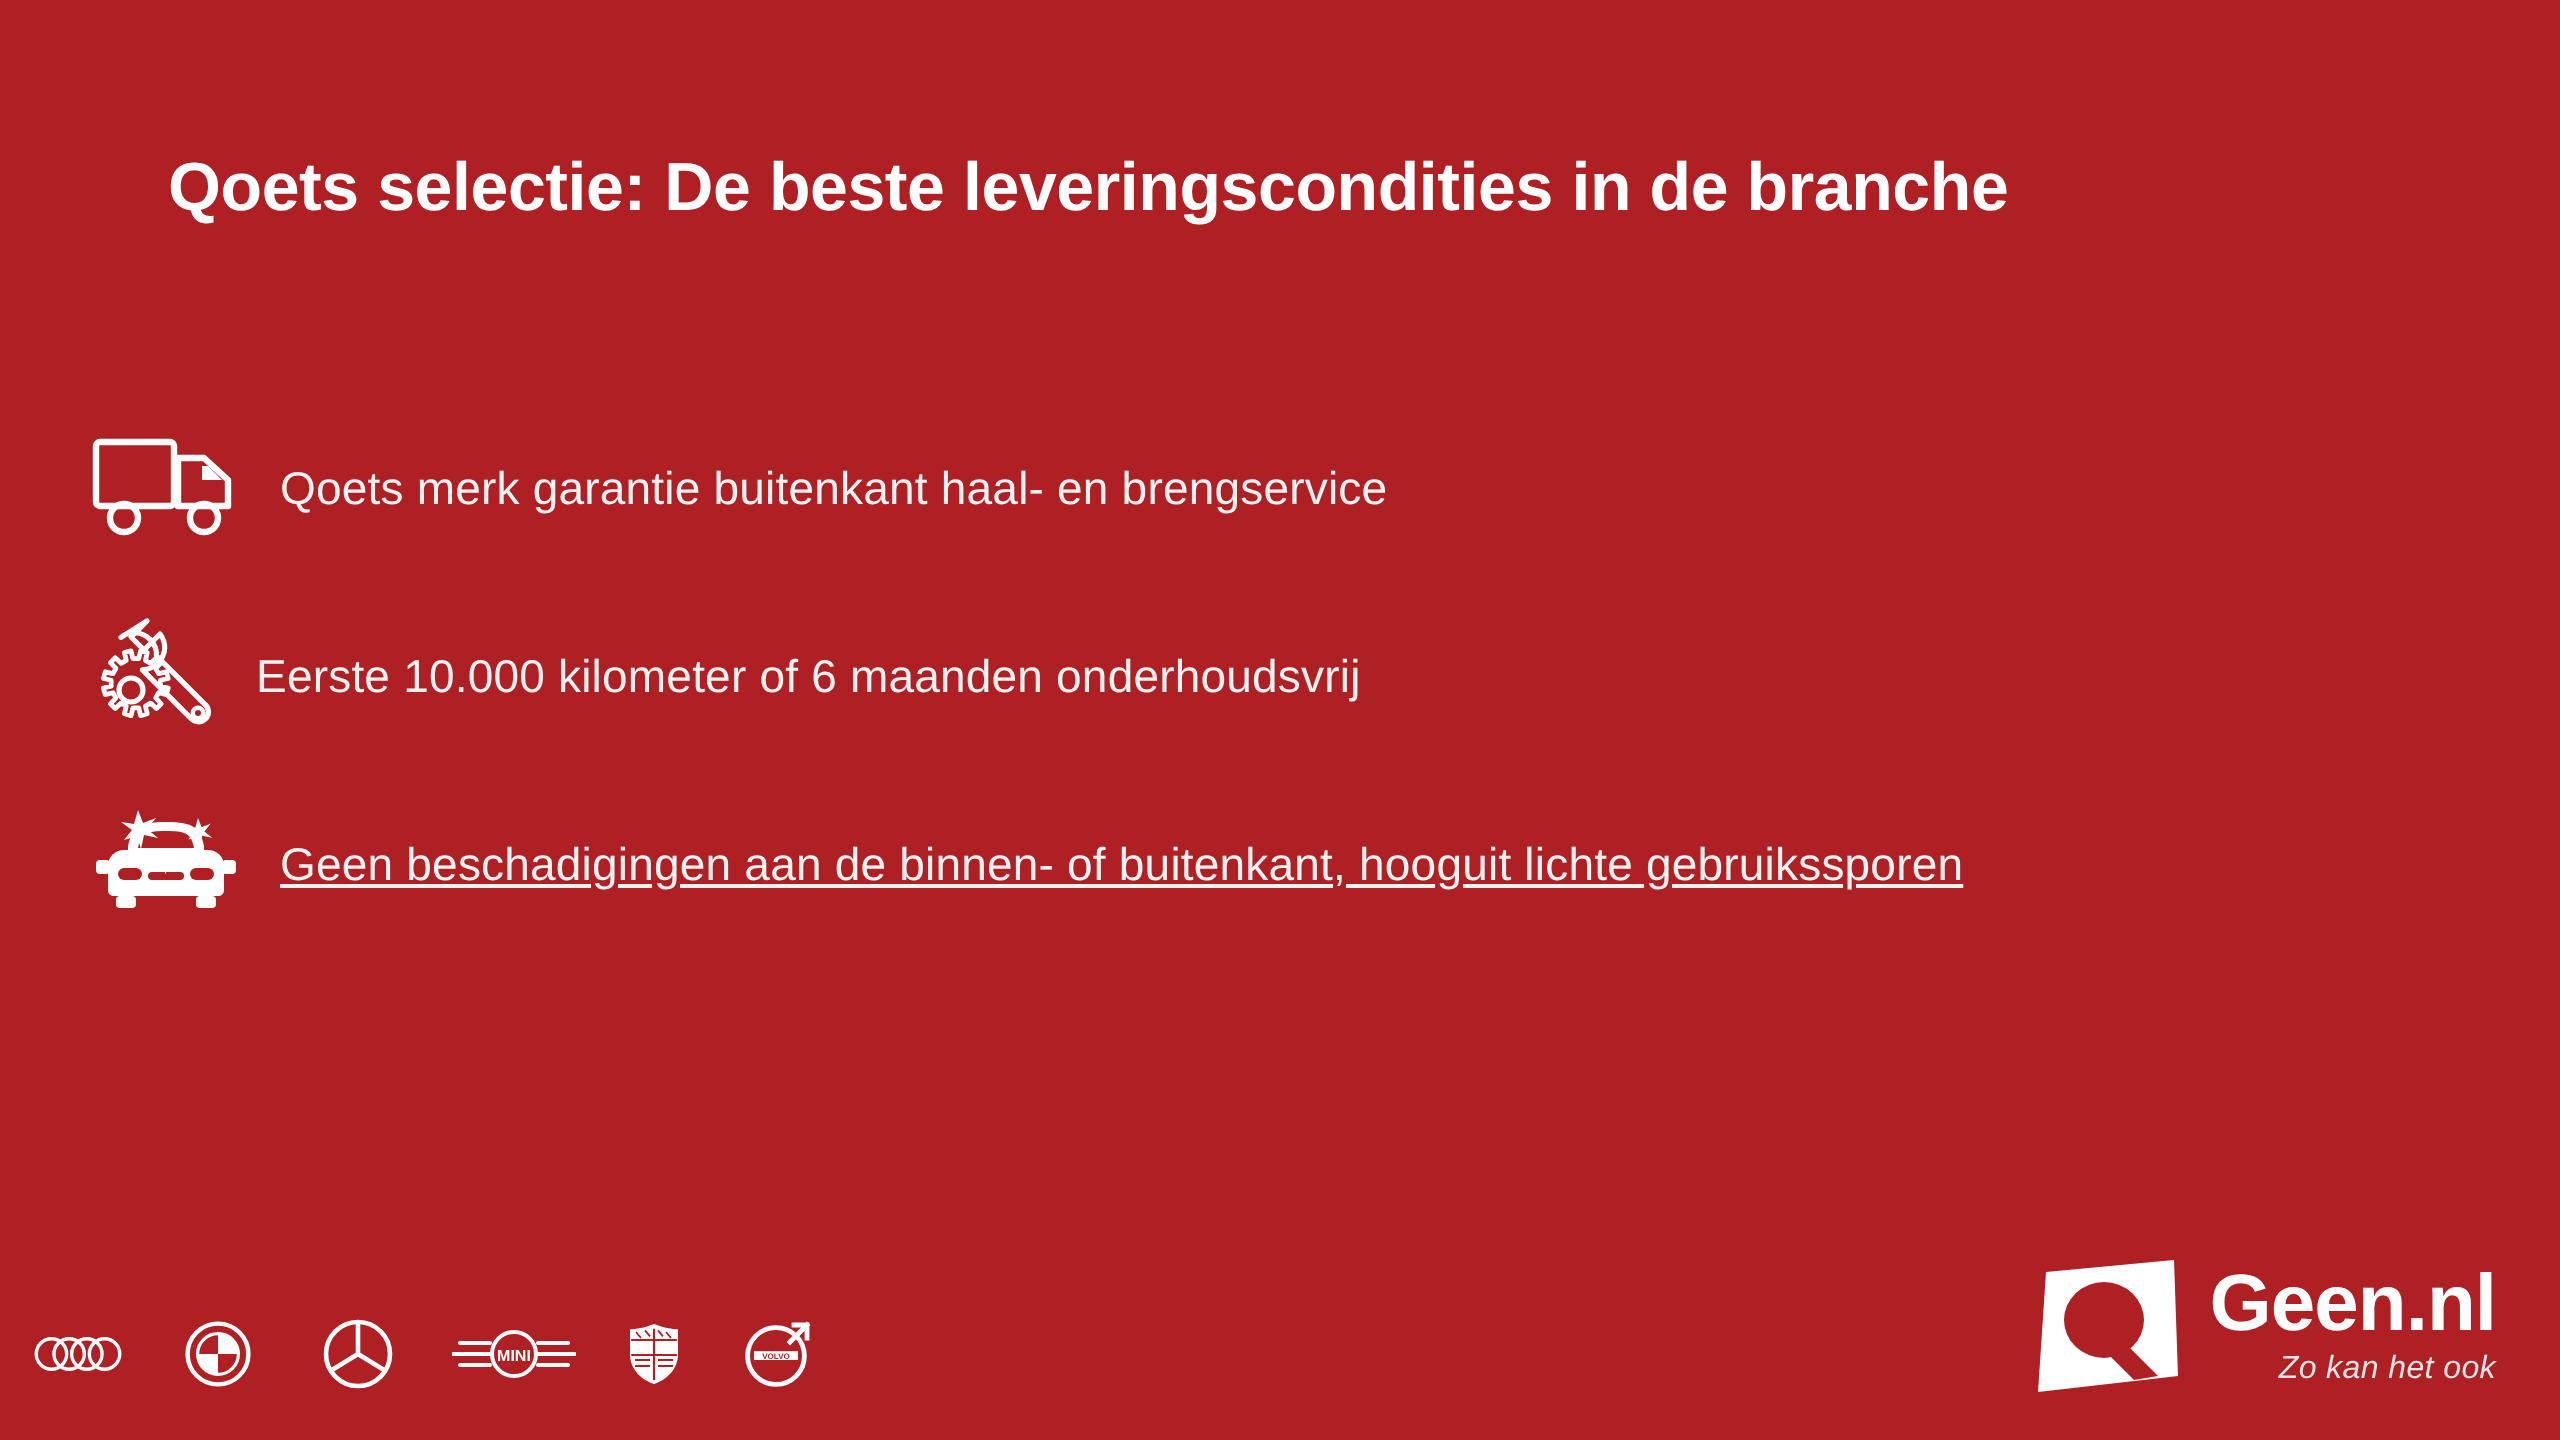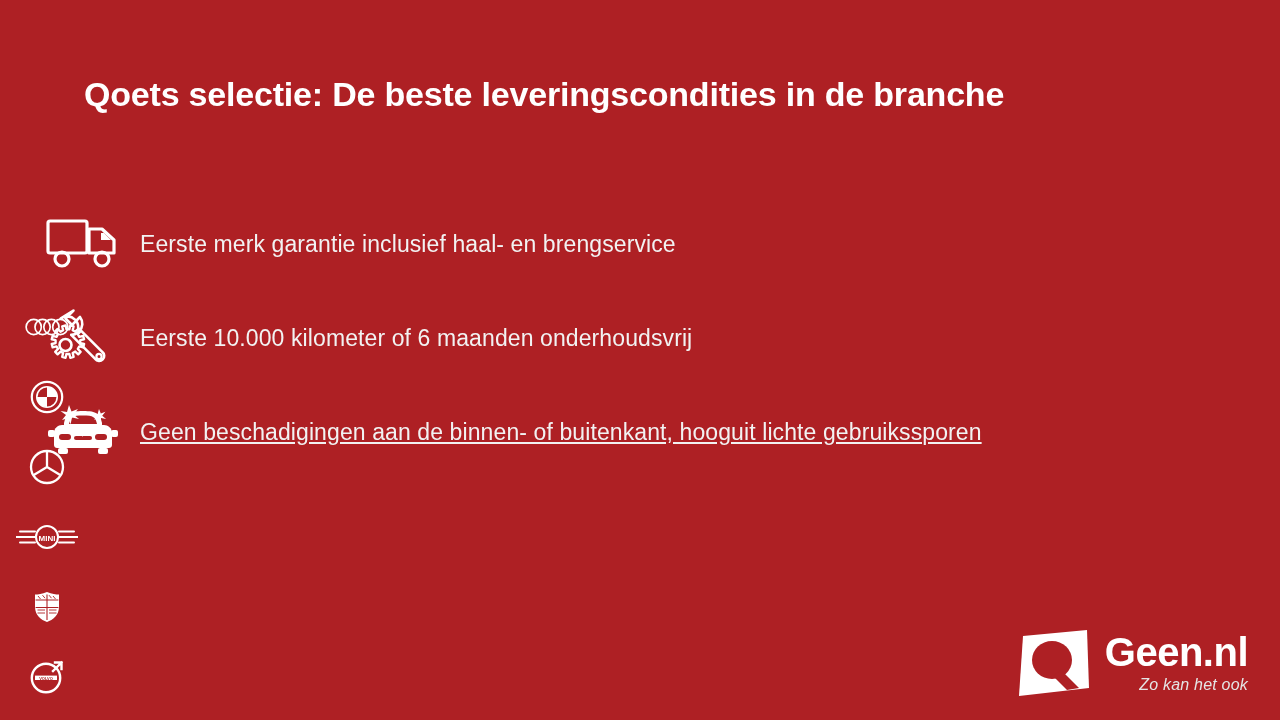--- a/index.html
+++ b/index.html
@@ -46,32 +46,31 @@
     padding-left:4px;
     box-sizing:border-box;
   }
   .feature-text{
     font-size:23px;
     color:#f2f2f2;
     white-space:nowrap;
     letter-spacing:0.1px;
   }
   .row-1 .feature-text{margin-left:12px;}
-  .row-2 .feature-text{margin-left:12px;text-align:right;}
+  .row-2 .feature-text{margin-left:0;text-align:right;}
   .row-3 .feature-text{margin-left:16px;}
   .row-4 .feature-text{margin-left:12px;text-decoration:underline;}
 
   
   .brands{
     position:absolute;
     left:16px; bottom:20px;
     display:flex;
     align-items:center;
     gap:24px;
-    flex-direction:column;
   }
   .brand{
     width:46px;height:46px;
     display:flex;align-items:center;justify-content:center;
   }
 
   
   .logo{
     position:absolute;
     right:32px; bottom:18px;
@@ -117,21 +116,21 @@
     <div class="feature-row row-1">
       <div class="feature-icon">
         <svg width="80" height="58" viewBox="0 0 80 58" fill="none" xmlns="http://www.w3.org/2000/svg">
           <rect x="4" y="6" width="39" height="32" rx="2" stroke="#ffffff" stroke-width="3.2"></rect>
           <path d="M45 14 H58 L70 25 V38 H45 Z" stroke="#ffffff" stroke-width="3.2" stroke-linejoin="round"></path>
           <path d="M57 18 h3 l7 7 h-10 z" fill="#ffffff"></path>
           <circle cx="18" cy="44" r="7" stroke="#ffffff" stroke-width="3.2"></circle>
           <circle cx="58" cy="44" r="7" stroke="#ffffff" stroke-width="3.2"></circle>
         </svg>
       </div>
-      <div class="feature-text">Eerste merk garantie inclusief haal- en brengservice</div>
+      <div class="feature-text">Qoets merk garantie buitenkant haal- en brengservice</div>
     </div>
 
     <div class="feature-row row-2">
       <div class="feature-icon">
         <svg width="74" height="62" viewBox="0 0 74 62" fill="none" xmlns="http://www.w3.org/2000/svg">
 
           <path d="M23.5 3.5 l-8 8 6.5 6.5 8-8 c3.5 4.5 3 10.5-1 14.5 -2.2 2.2-5 3.3-7.8 3.4 l24 24 a5 5 0 1 0 7-7 l-24-24 c0.2-2.9-0.9-5.9-3.2-8.2 -4-4-10.2-4.5-14.5-1 z" stroke="#ffffff" stroke-width="2.6" stroke-linejoin="round" transform="translate(6,0)"></path>
           <circle cx="55" cy="49.5" r="2.6" stroke="#ffffff" stroke-width="2.2"></circle>
 
           <g stroke="#ffffff" stroke-width="2.6" stroke-linejoin="round">

